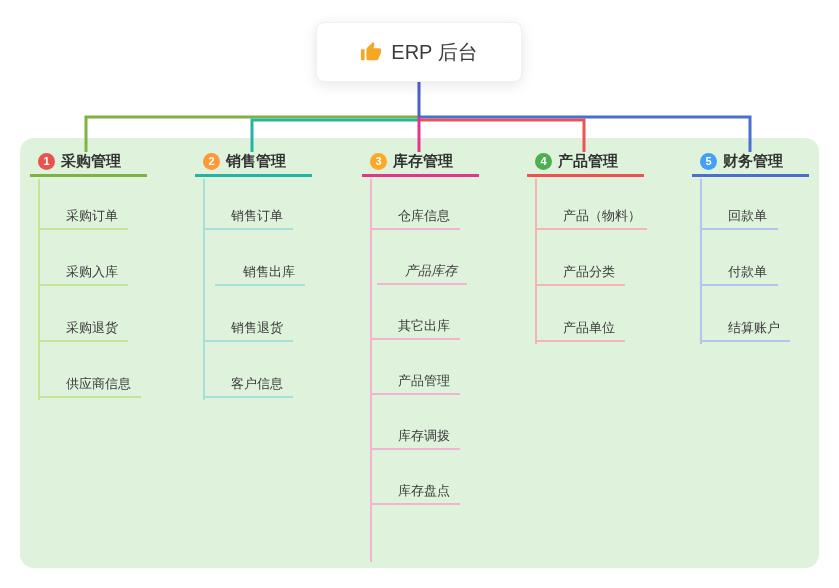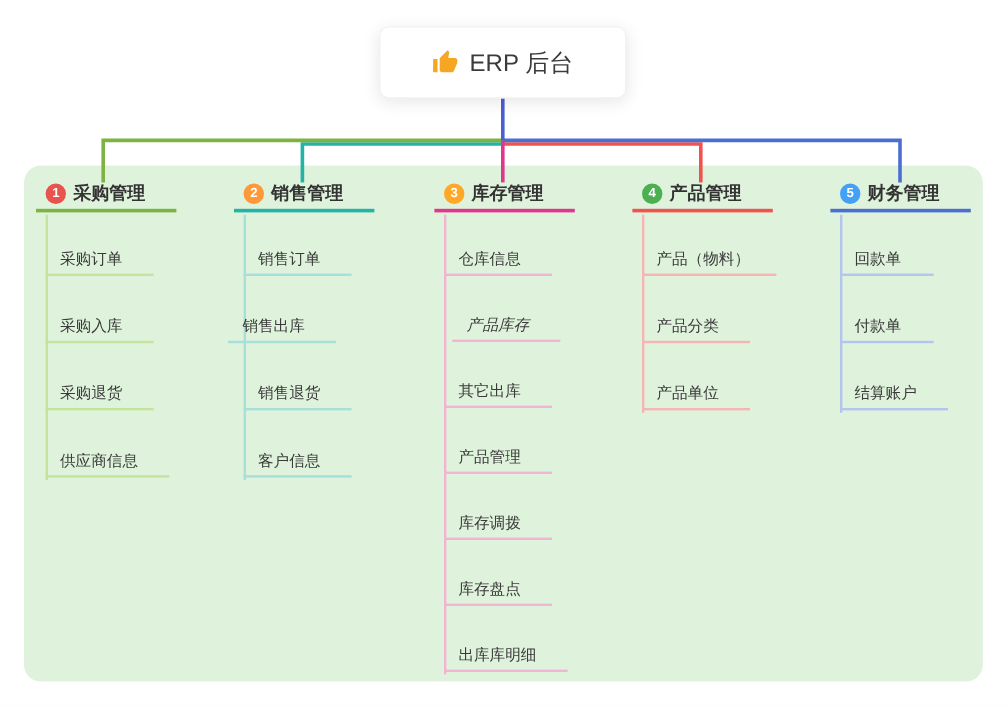--- a/index.html
+++ b/index.html
@@ -27,21 +27,21 @@
     font-size:15px; font-weight:700; color:#333;
   }
   .badge {
     width:17px; height:17px; border-radius:50%; flex:0 0 17px;
     color:#fff; font-size:11px; font-weight:700; line-height:17px; text-align:center;
   }
   .vline { position:absolute; width:2px; }
 
   .child {
     position:absolute; height:26px; border-bottom:2px solid #ccc;
-    padding-left:12px; font-size:13px; color:#3a3a3a;
+    padding-left:28px; font-size:13px; color:#3a3a3a;
     display:flex; align-items:flex-end; padding-bottom:3px; white-space:nowrap;
   }
 </style>
 </head>
 <body>
 
 <div class="canvas">
 
   <div class="panel" style="background: rgb(223, 243, 220);"></div>
 
@@ -72,36 +72,35 @@
   <div class="child" style="left: 38px; top: 260px; width: 90px; border-bottom-color: rgb(196, 227, 155);">采购入库</div>
   <div class="child" style="left: 38px; top: 316px; width: 90px; border-bottom-color: rgb(196, 227, 155);">采购退货</div>
   <div class="child" style="left: 38px; top: 372px; width: 103px; border-bottom-color: rgb(196, 227, 155);">供应商信息</div>
 
   <div class="branch-header" style="left: 195px; border-bottom-color: rgb(38, 179, 167);">
     <span class="badge" style="background: rgb(255, 152, 56);">2</span>
     <span>销售管理</span>
   </div>
   <div class="vline" style="left: 203px; top: 179px; height: 221px; background: rgb(165, 224, 218);"></div>
   <div class="child" style="left: 203px; top: 204px; width: 90px; border-bottom-color: rgb(165, 224, 218);">销售订单</div>
-  <div class="child" style="left: 190px; top: 260px; width: 90px; border-bottom-color: rgb(165, 224, 218);">销售出库</div>
+  <div class="child" style="left: 215px; top: 260px; width: 90px; border-bottom-color: rgb(165, 224, 218);">销售出库</div>
   <div class="child" style="left: 203px; top: 316px; width: 90px; border-bottom-color: rgb(165, 224, 218);">销售退货</div>
   <div class="child" style="left: 203px; top: 372px; width: 90px; border-bottom-color: rgb(165, 224, 218);">客户信息</div>
 
   <div class="branch-header" style="left: 362px; border-bottom-color: rgb(224, 54, 140);">
     <span class="badge" style="background: rgb(255, 167, 38);">3</span>
     <span>库存管理</span>
   </div>
   <div class="vline" style="left: 370px; top: 179px; height: 383px; background: rgb(243, 179, 211);"></div>
   <div class="child" style="left: 370px; top: 204px; width: 90px; border-bottom-color: rgb(243, 179, 211);">仓库信息</div>
   <div class="child" style="left: 377px; top: 259px; width: 90px; border-bottom-color: rgb(243, 179, 211); font-style: italic;">产品库存</div>
   <div class="child" style="left: 370px; top: 314px; width: 90px; border-bottom-color: rgb(243, 179, 211);">其它出库</div>
   <div class="child" style="left: 370px; top: 369px; width: 90px; border-bottom-color: rgb(243, 179, 211);">产品管理</div>
   <div class="child" style="left: 370px; top: 424px; width: 90px; border-bottom-color: rgb(243, 179, 211); text-align: center;">库存调拨</div>
   <div class="child" style="left: 370px; top: 479px; width: 90px; border-bottom-color: rgb(243, 179, 211);">库存盘点</div>
-  <div class="child" style="left: 370px; top: 534px; width: 103px; border-bottom-color: rgb(243, 179, 211);">出库库明细</div>
 
   <div class="branch-header" style="left: 527px; border-bottom-color: rgb(239, 83, 80);">
     <span class="badge" style="background: rgb(76, 175, 80);">4</span>
     <span>产品管理</span>
   </div>
   <div class="vline" style="left: 535px; top: 179px; height: 165px; background: rgb(246, 181, 180);"></div>
   <div class="child" style="left: 535px; top: 204px; width: 112px; border-bottom-color: rgb(246, 181, 180);">产品（物料）</div>
   <div class="child" style="left: 535px; top: 316px; width: 90px; border-bottom-color: rgb(246, 181, 180);">产品单位</div>
   <div class="child" style="left: 535px; top: 260px; width: 90px; border-bottom-color: rgb(246, 181, 180);">产品分类</div>
 

